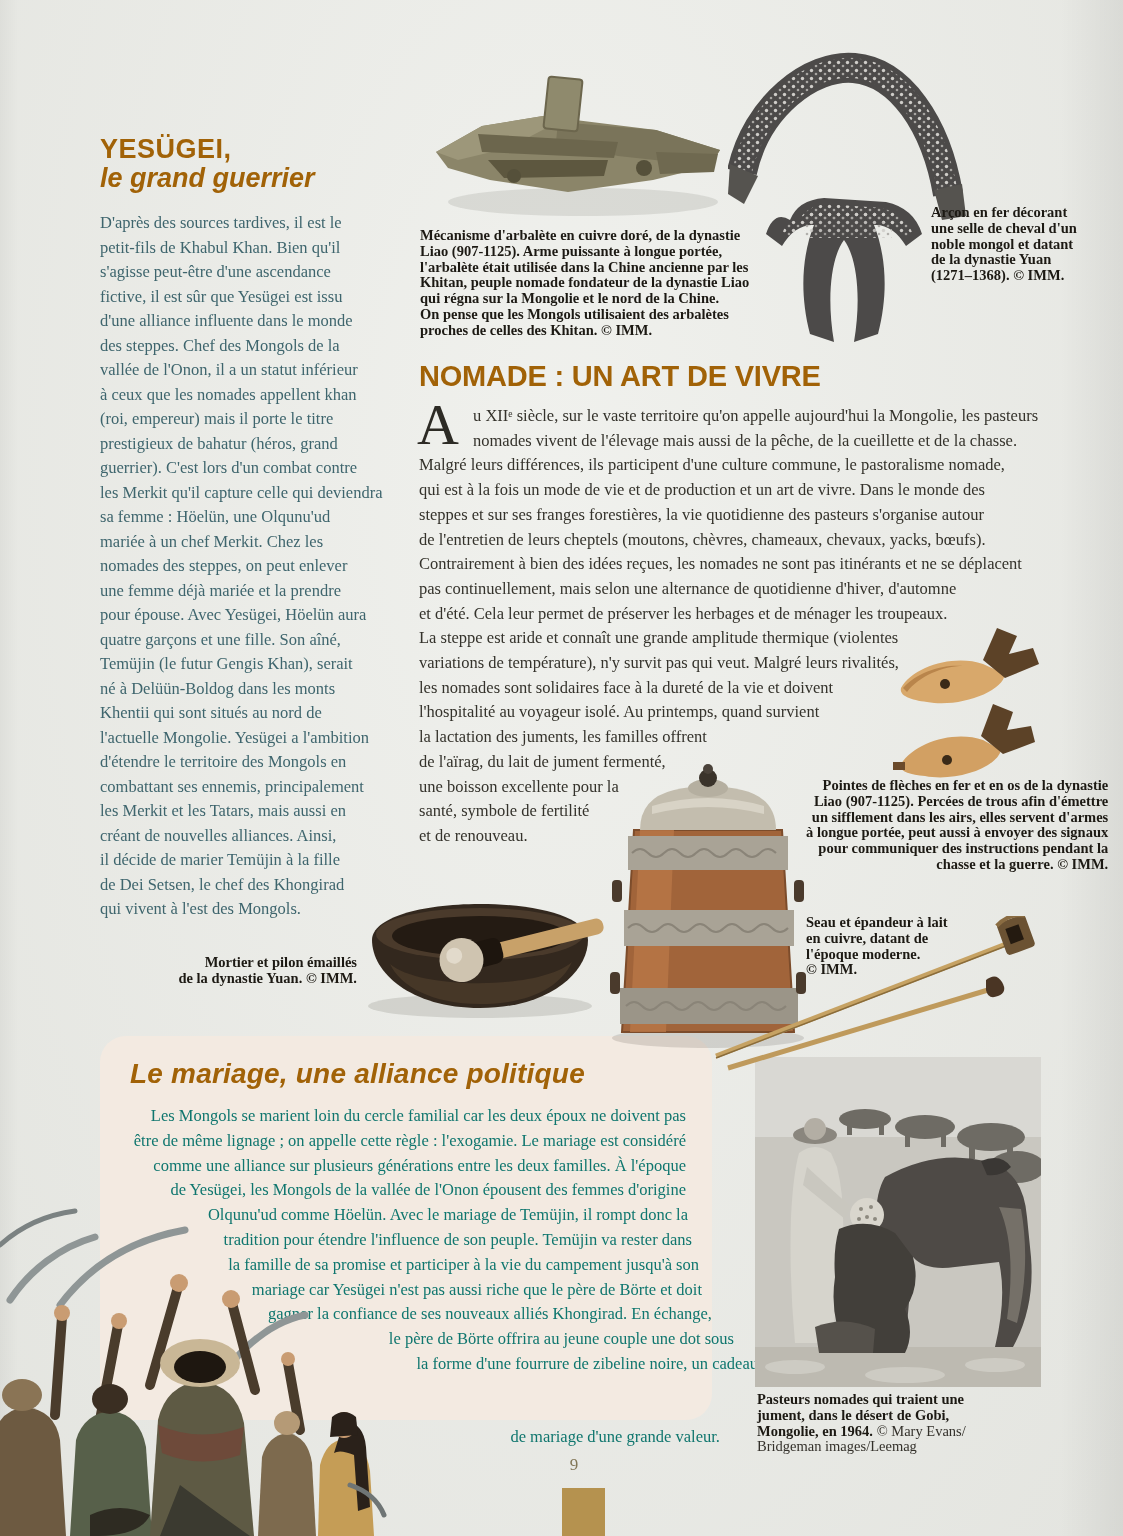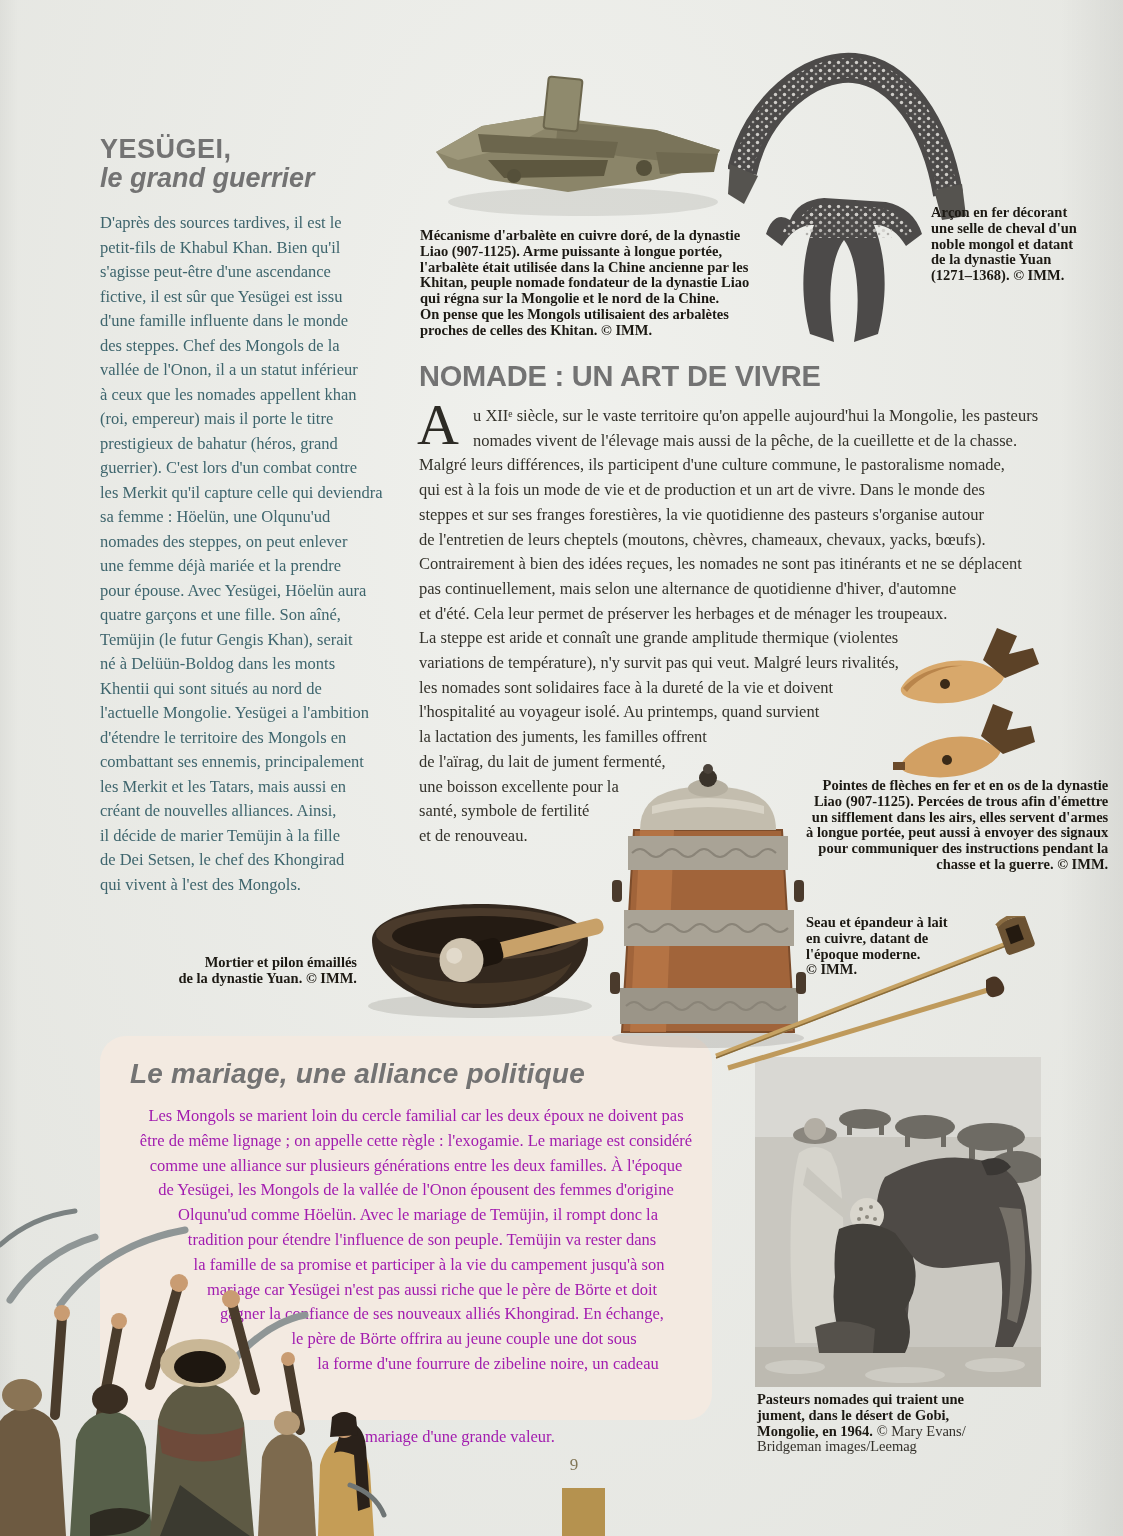--- a/index.html
+++ b/index.html
@@ -3,21 +3,21 @@
 <meta charset="utf-8">
 <style>
   html,body{margin:0;padding:0;}
   body{width:1123px;height:1536px;position:relative;background:#ebece7;
        font-family:"Liberation Serif", serif;overflow:hidden;}
   .page-shade{position:absolute;inset:0;pointer-events:none;
     background:linear-gradient(90deg, rgba(0,0,0,.04) 0, rgba(0,0,0,0) 18px, rgba(0,0,0,0) 1060px, rgba(0,0,0,.06) 1123px),
                radial-gradient(ellipse at 50% 30%, rgba(255,255,255,.25), rgba(0,0,0,.03));}
   .abs{position:absolute;}
   
-  .h-teal{color:#737373;font-family:"Liberation Sans", sans-serif;font-weight:bold;}
+  .h-teal{color:#a16207;font-family:"Liberation Sans", sans-serif;font-weight:bold;}
   .title1{left:100px;top:134px;font-size:27px;letter-spacing:.5px;}
   .title2{left:100px;top:163px;font-size:27px;font-style:italic;}
   .sec-head{left:419px;top:360px;font-size:29px;letter-spacing:-.2px;}
   
   .leftcol{left:100px;top:211px;width:320px;color:#3e656d;font-size:16.5px;}
   .leftcol div{white-space:nowrap;line-height:24.5px;}
   
   .article{left:419px;top:404px;width:640px;color:#34322b;font-size:16.5px;}
   .article div{white-space:nowrap;line-height:24.7px;}
   .article div:nth-of-type(-n+2){padding-left:54px;}
@@ -28,21 +28,21 @@
   .cap-crossbow{left:420px;top:228px;}
   .cap-saddle{left:931px;top:205px;}
   .cap-arrows{left:806px;top:778px;text-align:right;}
   .cap-pail{left:806px;top:915px;}
   .cap-mortar{left:173px;top:955px;width:184px;text-align:right;}
   .cap-photo{left:757px;top:1392px;}
   .cap .reg{font-weight:normal;color:#33302a;}
   
   .mbox{left:100px;top:1036px;width:612px;height:384px;background:#f3eae1;border-radius:26px;}
   .mbox-title{left:130px;top:1058px;font-size:28px;font-style:italic;letter-spacing:.2px;}
-  .mbox-lines{left:133px;top:1104px;width:566px;color:#a21caf;font-size:16.5px;text-align:center;}
+  .mbox-lines{left:120px;top:1104px;width:566px;color:#0f766e;font-size:16.5px;text-align:right;}
   .mbox-lines div{white-space:nowrap;line-height:24.8px;}
   .mbox-lines div:nth-of-type(5){transform:translateX(2px);}
   .mbox-lines div:nth-of-type(6){transform:translateX(6px);}
   .mbox-lines div:nth-of-type(7){transform:translateX(13px);}
   .mbox-lines div:nth-of-type(8){transform:translateX(16px);}
   .mbox-lines div:nth-of-type(9){transform:translateX(26px);}
   .mbox-lines div:nth-of-type(10){transform:translateX(48px);}
   .mbox-lines div:nth-of-type(11){transform:translateX(72px);}
   .mbox-lines div:nth-of-type(12){transform:translateX(34px);margin-top:48px;}
   
@@ -56,29 +56,30 @@
 <div class="page-shade"></div>
 
 <div class="abs h-teal title1">YESÜGEI,</div>
 <div class="abs h-teal title2">le grand guerrier</div>
 <div class="abs leftcol">
 
 <div>D'après des sources tardives, il est le</div>
     <div>petit-fils de Khabul Khan. Bien qu'il</div>
     <div>s'agisse peut-être d'une ascendance</div>
     <div>fictive, il est sûr que Yesügei est issu</div>
-    <div>d'une famille influente dans le monde</div>
+    <div>d'une alliance influente dans le monde</div>
     <div>des steppes. Chef des Mongols de la</div>
     <div>vallée de l'Onon, il a un statut inférieur</div>
     <div>à ceux que les nomades appellent khan</div>
     <div>(roi, empereur) mais il porte le titre</div>
     <div>prestigieux de bahatur (héros, grand</div>
     <div>guerrier). C'est lors d'un combat contre</div>
     <div>les Merkit qu'il capture celle qui deviendra</div>
     <div>sa femme : Höelün, une Olqunu'ud</div>
+    <div>mariée à un chef Merkit. Chez les</div>
     <div>nomades des steppes, on peut enlever</div>
     <div>une femme déjà mariée et la prendre</div>
     <div>pour épouse. Avec Yesügei, Höelün aura</div>
     <div>quatre garçons et une fille. Son aîné,</div>
     <div>Temüjin (le futur Gengis Khan), serait</div>
     <div>né à Delüün-Boldog dans les monts</div>
     <div>Khentii qui sont situés au nord de</div>
     <div>l'actuelle Mongolie. Yesügei a l'ambition</div>
     <div>d'étendre le territoire des Mongols en</div>
     <div>combattant ses ennemis, principalement</div>

